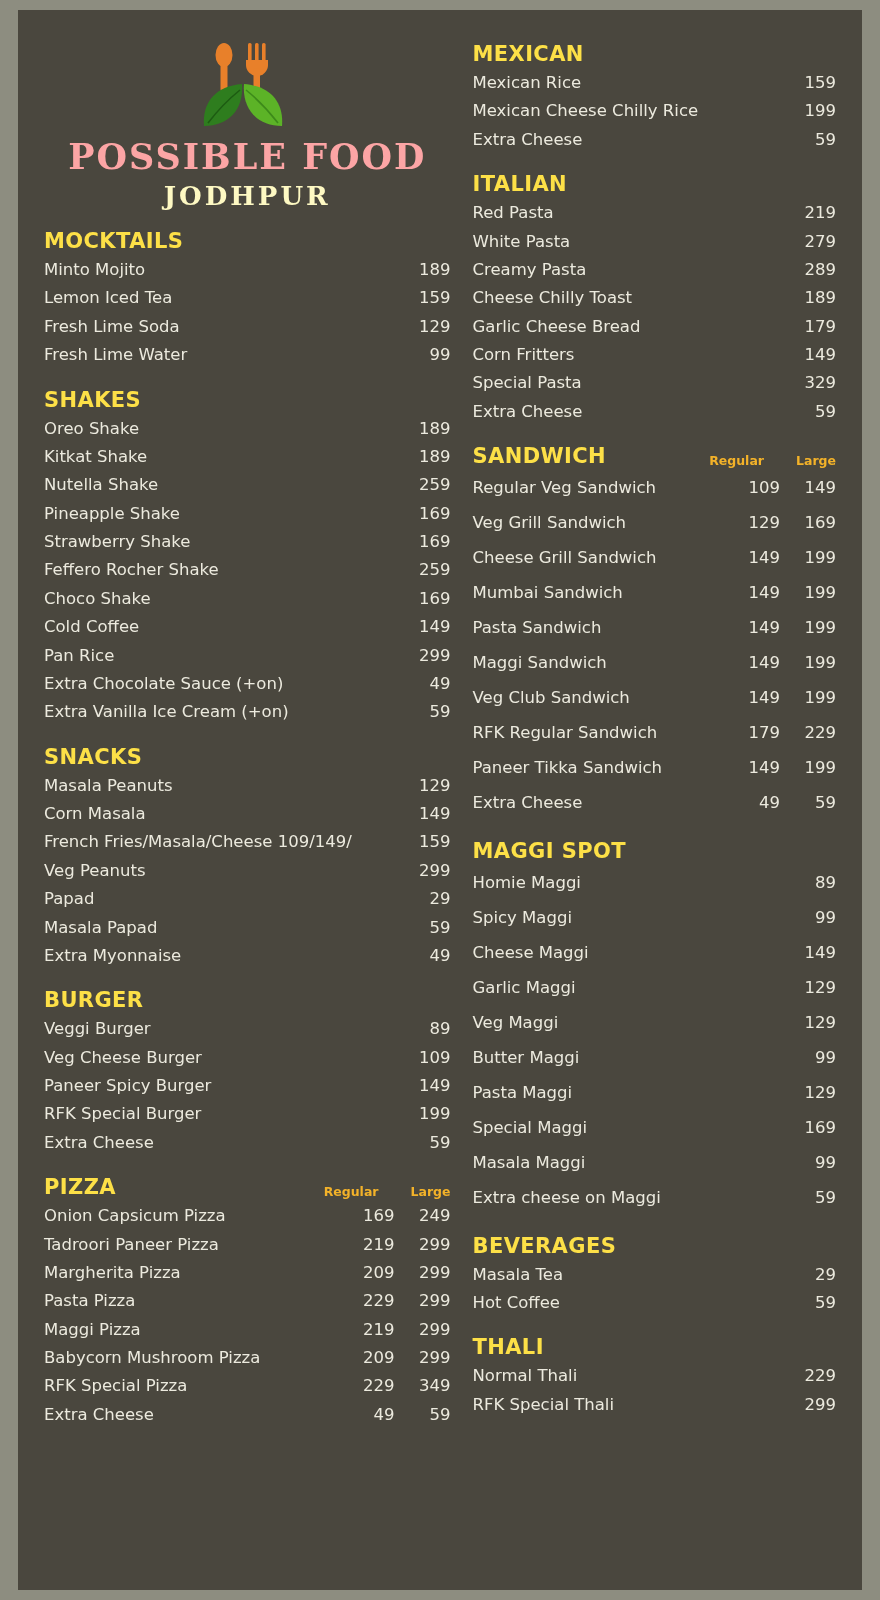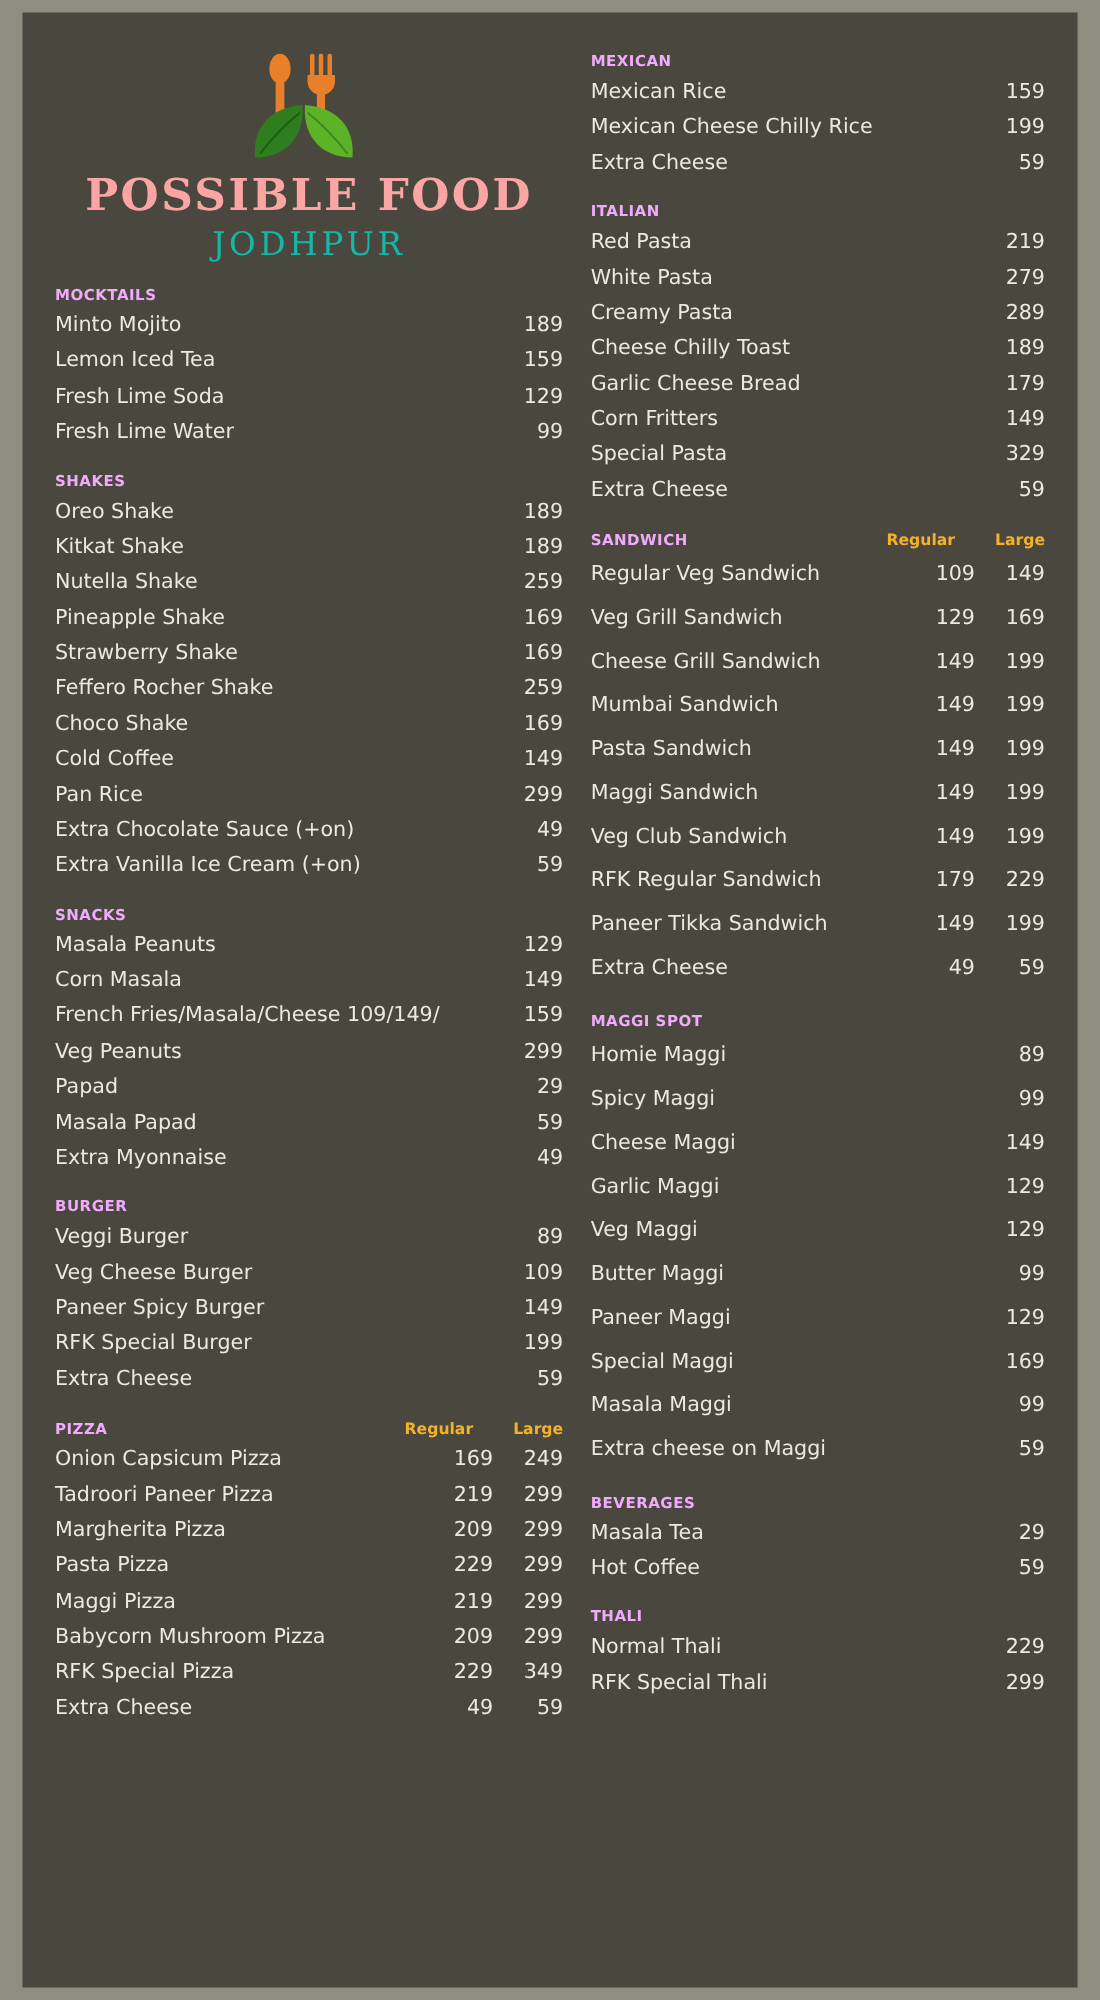--- a/index.html
+++ b/index.html
@@ -26,37 +26,37 @@
   .brand-name {
     font-family: "DejaVu Serif", serif;
     font-weight: bold;
     color: #fca5a5;
     font-size: 35px;
     letter-spacing: 2px;
     margin-top: 2px;
   }
   .brand-city {
     font-family: "DejaVu Serif", serif;
-    font-weight: normal;
-    color: #14b8a6;
+    font-weight: bold;
+    color: #fef9c3;
     font-size: 26px;
     letter-spacing: 3px;
     margin-top: 4px;
   }
 
   .section { margin-top: 18px; }
   .section-head {
     display: flex;
     align-items: flex-end;
     justify-content: space-between;
     margin-bottom: 3px;
   }
   .section-title {
-    color: #f0abfc;
-    font-size: 12px;
+    color: #fde047;
+    font-size: 21px;
     font-weight: bold;
     letter-spacing: 0.4px;
   }
   .size-heads { display: flex; gap: 16px; }
   .size-head {
     color: #f3b229;
     font-size: 12.5px;
     font-weight: bold;
     width: 56px;
     text-align: right;
@@ -421,21 +421,21 @@
             </div>
             <div class="item-row spaced">
               <div class="item-name">Veg Maggi</div>
               <div class="item-price single">129</div>
             </div>
             <div class="item-row spaced">
               <div class="item-name">Butter Maggi</div>
               <div class="item-price single">99</div>
             </div>
             <div class="item-row spaced">
-              <div class="item-name">Paneer Maggi</div>
+              <div class="item-name">Pasta Maggi</div>
               <div class="item-price single">129</div>
             </div>
             <div class="item-row spaced">
               <div class="item-name">Special Maggi</div>
               <div class="item-price single">169</div>
             </div>
             <div class="item-row spaced">
               <div class="item-name">Masala Maggi</div>
               <div class="item-price single">99</div>
             </div>

